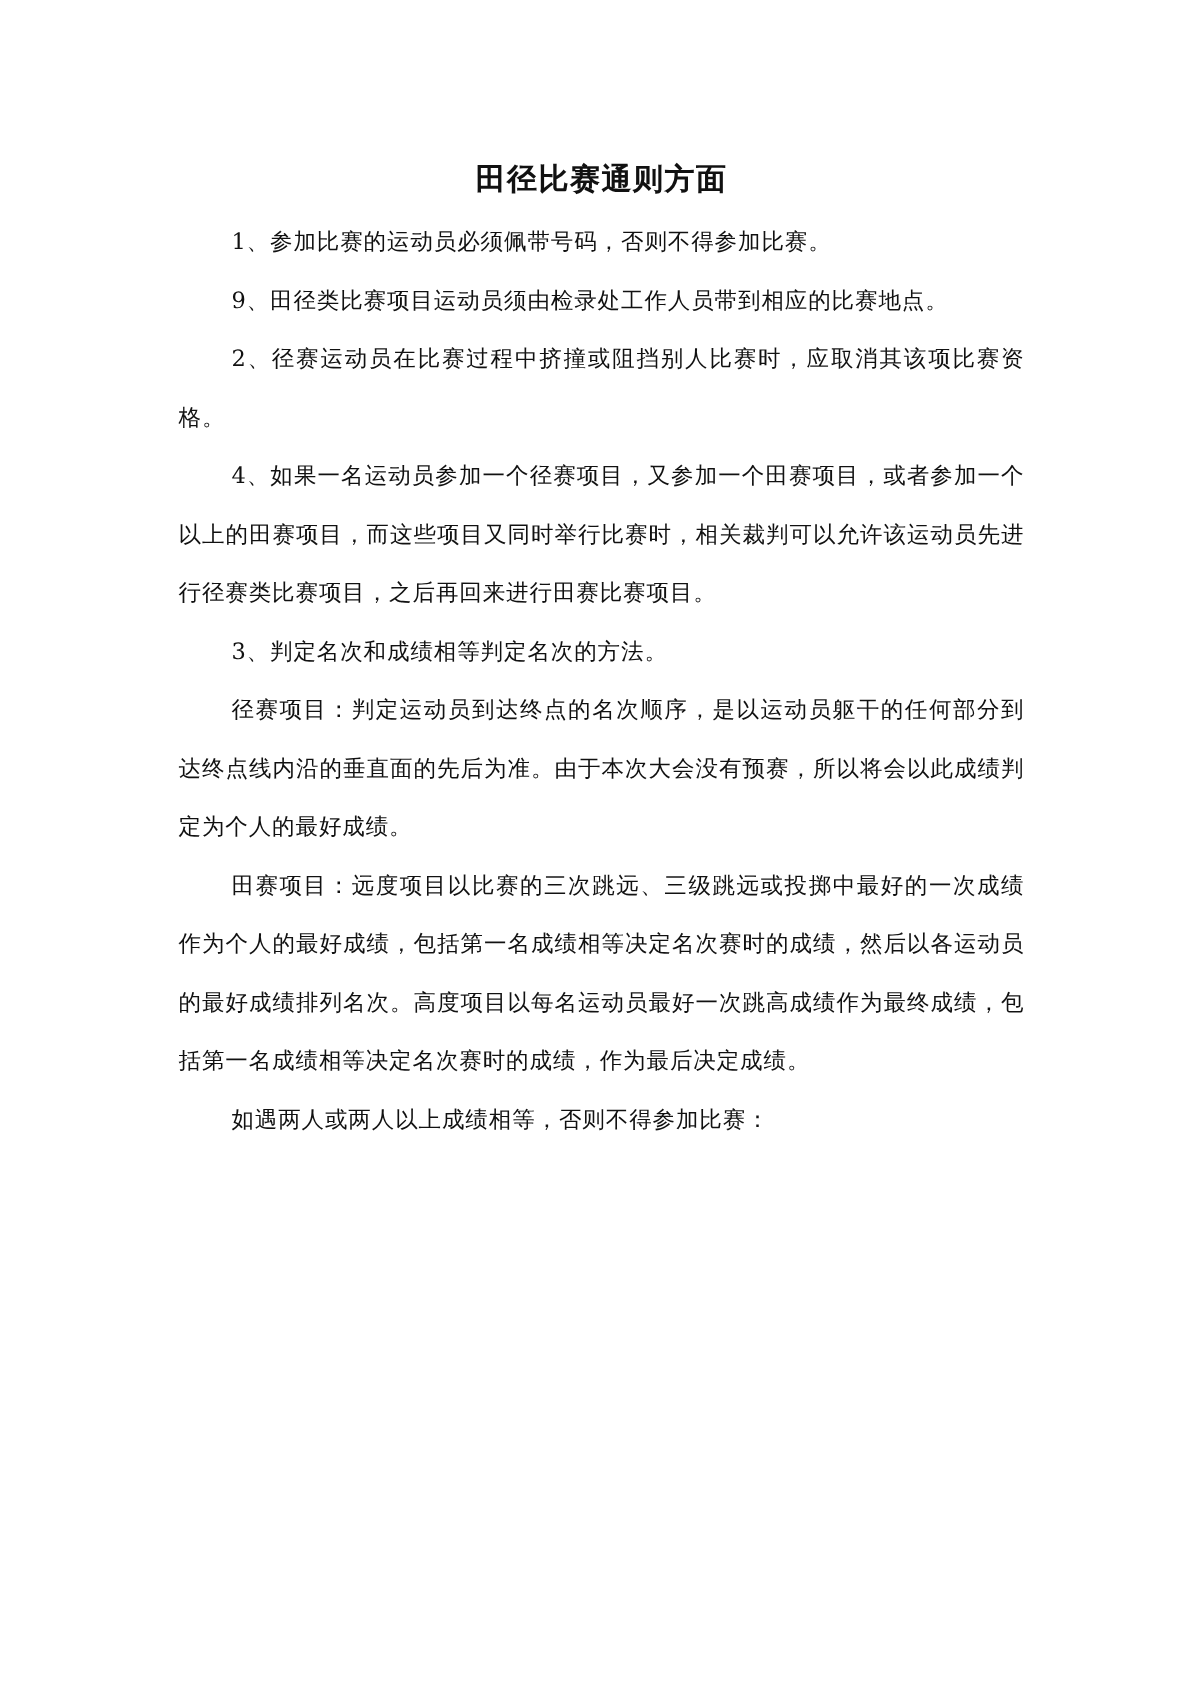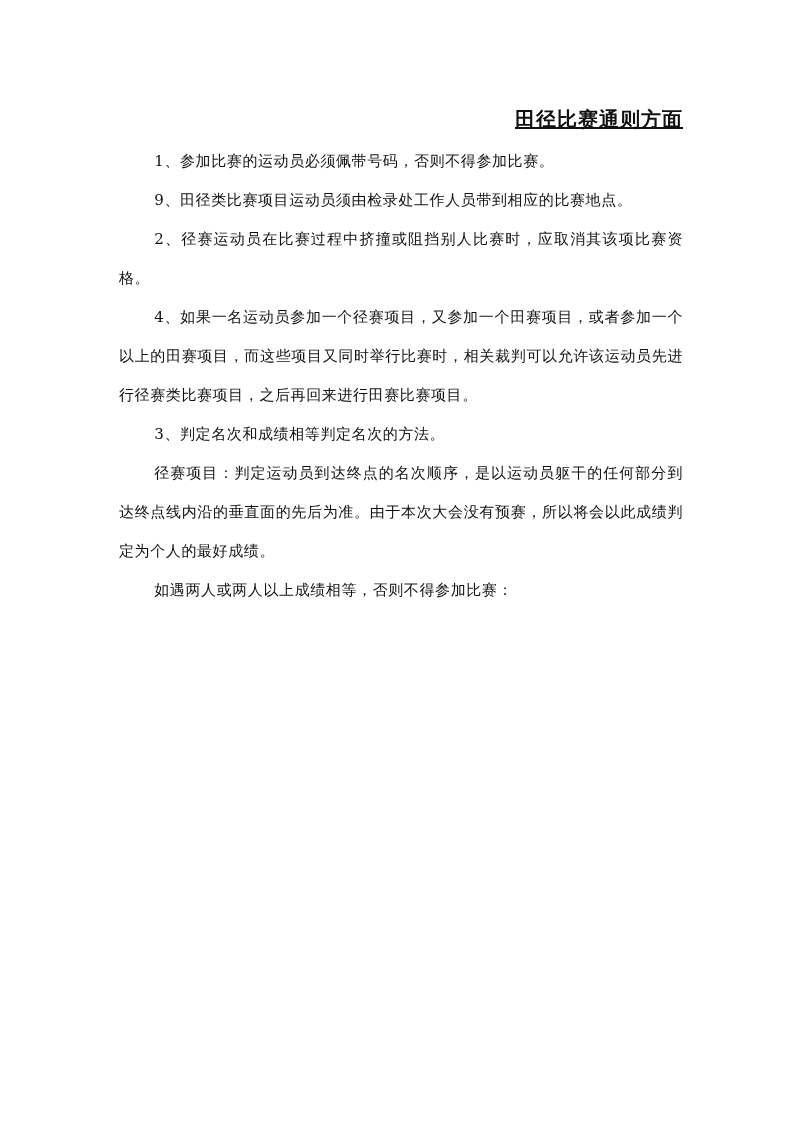--- a/index.html
+++ b/index.html
@@ -15,29 +15,28 @@
       font-family: "DejaVu Serif", "Liberation Serif", serif;
       color: #111111;
     }
     .page {
       position: absolute;
       left: 119px;
       top: 100px;
       width: 564px;
     }
     .title {
-      text-align: right;
+      text-align: center;
       font-size: 20px;
       font-weight: bold;
       font-family: "DejaVu Sans", "Liberation Sans", sans-serif;
       height: 38px;
       line-height: 38px;
       margin: 0 0 4px 0;
       letter-spacing: 1px;
-      text-decoration: underline;
     }
     .para {
       font-size: 15px;
       line-height: 39px;
       margin: 0;
       text-indent: 2.35em;
       text-align: justify;
       text-align-last: left;
       letter-spacing: 0.6px;
     }
@@ -51,14 +50,15 @@
 
 <div class="page">
   <h1 class="title">田径比赛通则方面</h1>
 
   <p class="para">1、参加比赛的运动员必须佩带号码，否则不得参加比赛。</p>
   <p class="para">9、田径类比赛项目运动员须由检录处工作人员带到相应的比赛地点。</p>
   <p class="para">2、径赛运动员在比赛过程中挤撞或阻挡别人比赛时，应取消其该项比赛资格。</p>
   <p class="para">4、如果一名运动员参加一个径赛项目，又参加一个田赛项目，或者参加一个以上的田赛项目，而这些项目又同时举行比赛时，相关裁判可以允许该运动员先进行径赛类比赛项目，之后再回来进行田赛比赛项目。</p>
   <p class="para">3、判定名次和成绩相等判定名次的方法。</p>
   <p class="para">径赛项目：判定运动员到达终点的名次顺序，是以运动员躯干的任何部分到达终点线内沿的垂直面的先后为准。由于本次大会没有预赛，所以将会以此成绩判定为个人的最好成绩。</p>
+  <p class="para">田赛项目：远度项目以比赛的三次跳远、三级跳远或投掷中最好的一次成绩作为个人的最好成绩，包括第一名成绩相等决定名次赛时的成绩，然后以各运动员的最好成绩排列名次。高度项目以每名运动员最好一次跳高成绩作为最终成绩，包括第一名成绩相等决定名次赛时的成绩，作为最后决定成绩。</p>
   <p class="para">如遇两人或两人以上成绩相等，否则不得参加比赛：</p>
 </div>
 
 </body></html>

